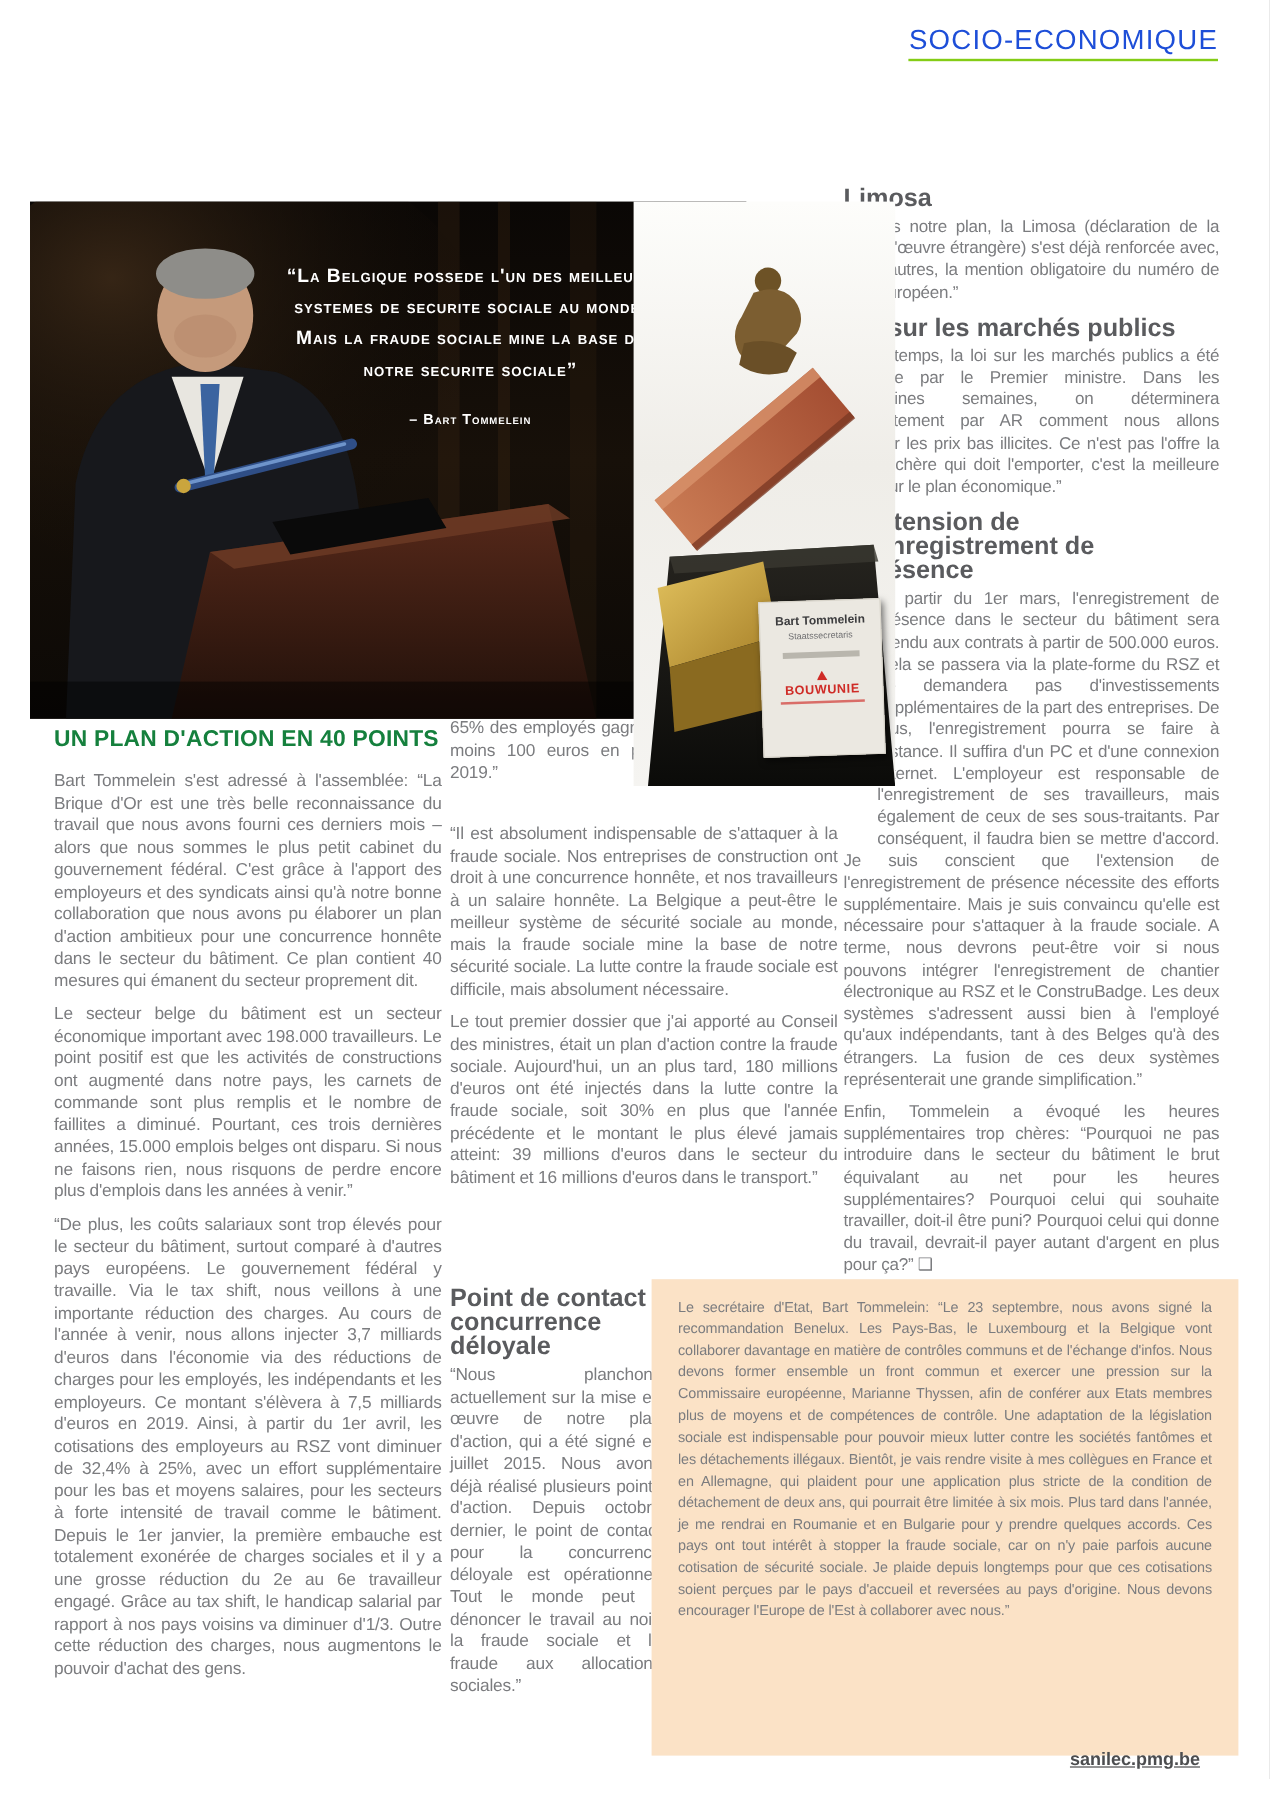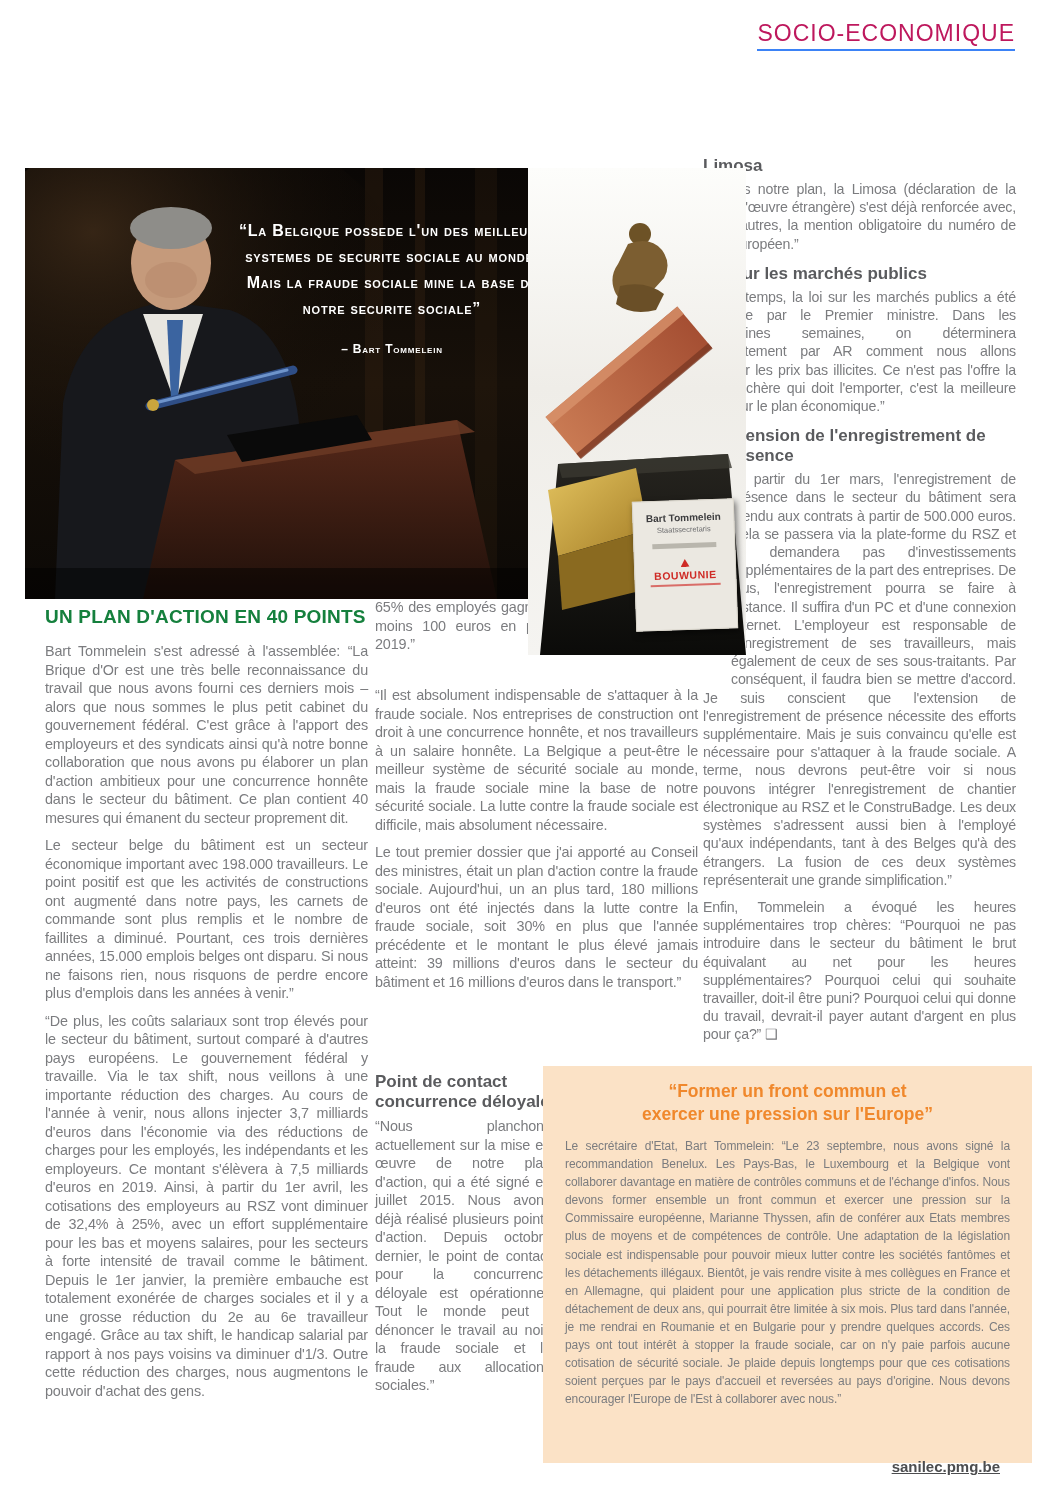--- a/index.html
+++ b/index.html
@@ -3,22 +3,22 @@
 <meta charset="utf-8">
 <style>
   html,body{margin:0;padding:0;background:#d8d8d8;}
   .page{
     position:relative;width:1058px;height:1496px;margin:0 auto;background:#ffffff;
     font-family:"Liberation Sans", sans-serif;overflow:hidden;
   }
   
   .section-header{position:absolute;top:20px;right:43px;}
   .section-header span{
-    font-size:23px;color:#be185d;letter-spacing:1px;font-weight:400;
-    border-bottom:2px solid #3b82f6;padding-bottom:3px;
+    font-size:23px;color:#1d4ed8;letter-spacing:1px;font-weight:400;
+    border-bottom:2px solid #84cc16;padding-bottom:3px;
   }
   
   .photo{position:absolute;left:25px;top:168px;width:597px;height:431px;background:#0e0b08;overflow:hidden;z-index:1;}
   .photo svg{position:absolute;left:0;top:0;}
   .quote-block{
     position:absolute;left:212px;top:50px;width:310px;text-align:center;z-index:3;
     color:#ffffff;font-weight:bold;font-variant:small-caps;
     font-size:16px;line-height:26px;letter-spacing:0.8px;
   }
   .quote-attr{margin-top:14px;font-size:12px;}
@@ -40,21 +40,21 @@
   .plaque-logo{font-size:10.5px;font-weight:bold;color:#cf2b26;letter-spacing:0.5px;}
   .logo-underline{width:68%;height:2px;background:rgba(207,43,38,0.65);margin:3px auto 0;}
   
   .col{position:absolute;}
   .left-col{left:45px;top:606px;width:323px;}
   .mid-intro{left:375px;top:598px;width:210px;position:absolute;}
   .mid-col{left:375px;top:686px;width:323px;}
   .narrow-col{left:375px;top:1060px;width:176px;}
   .right-col{left:703px;top:156px;width:313px;}
   h2.section-heading{font-size:19px;color:#15803d;margin:0 0 14px;letter-spacing:0.2px;font-weight:bold;}
-  h3.sub-heading{font-size:17px;color:#5a5b5e;margin:14px 0 5px;line-height:20px;font-weight:bold;}
+  h3.sub-heading{font-size:21px;color:#5a5b5e;margin:14px 0 5px;line-height:20px;font-weight:bold;}
   .narrow-col h3.sub-heading{margin-top:12px;}
   p.body{
     font-size:14.4px;line-height:18.5px;color:#7b7c7f;text-align:justify;
     margin:0 0 9px;letter-spacing:-0.15px;
   }
   .right-col p.body{font-size:14.2px;line-height:18.2px;letter-spacing:-0.2px;}
   .right-col h3.sub-heading{margin:11px 0 4px;}
   .right-col h3.first{margin-top:0;}
   h3.extension-head{padding-left:16px;width:280px;}
   .wrap-spacer{float:left;width:28px;height:212px;}
@@ -206,24 +206,20 @@
     <h3 class="sub-heading first">Limosa</h3>
     <p class="body">“Depuis notre plan, la Limosa (déclaration de la main-d'œuvre étrangère) s'est déjà renforcée avec, entre autres, la mention obligatoire du numéro de TVA européen.”</p>
     <h3 class="sub-heading">Loi sur les marchés publics</h3>
     <p class="body">“Entre-temps, la loi sur les marchés publics a été adoptée par le Premier ministre. Dans les prochaines semaines, on déterminera concrètement par AR comment nous allons enrayer les prix bas illicites. Ce n'est pas l'offre la moins chère qui doit l'emporter, c'est la meilleure offre sur le plan économique.”</p>
     <h3 class="sub-heading extension-head">Extension de l'enregistrement de présence</h3>
     <p class="body"><span class="wrap-spacer"></span><span>“A partir du 1er mars, l'enregistrement de présence dans le secteur du bâtiment sera étendu aux contrats à partir de 500.000 euros. Cela se passera via la plate-forme du RSZ et ne demandera pas d'investissements supplémentaires de la part des entreprises. De plus, l'enregistrement pourra se faire à distance. Il suffira d'un PC et d'une connexion Internet. L'employeur est responsable de l'enregistrement de ses travailleurs, mais également de ceux de ses sous-traitants. Par conséquent, il faudra bien se mettre d'accord. Je suis conscient que l'extension de l'enregistrement de présence nécessite des efforts supplémentaire. Mais je suis convaincu qu'elle est nécessaire pour s'attaquer à la fraude sociale. A terme, nous devrons peut-être voir si nous pouvons intégrer l'enregistrement de chantier électronique au RSZ et le ConstruBadge. Les deux systèmes s'adressent aussi bien à l'employé qu'aux indépendants, tant à des Belges qu'à des étrangers. La fusion de ces deux systèmes représenterait une grande simplification.”</span></p>
     <p class="body">Enfin, Tommelein a évoqué les heures supplémentaires trop chères: “Pourquoi ne pas introduire dans le secteur du bâtiment le brut équivalant au net pour les heures supplémentaires? Pourquoi celui qui souhaite travailler, doit-il être puni? Pourquoi celui qui donne du travail, devrait-il payer autant d'argent en plus pour ça?” ❑</p>
   </div>
 
   <div class="orange-box">
-    <div class="box-heading">
-      <div>“Former un front commun et</div>
-      <div>exercer une pression sur l'Europe”</div>
-    </div>
     <div class="box-body">Le secrétaire d'Etat, Bart Tommelein: “Le 23 septembre, nous avons signé la recommandation Benelux. Les Pays-Bas, le Luxembourg et la Belgique vont collaborer davantage en matière de contrôles communs et de l'échange d'infos. Nous devons former ensemble un front commun et exercer une pression sur la Commissaire européenne, Marianne Thyssen, afin de conférer aux Etats membres plus de moyens et de compétences de contrôle. Une adaptation de la législation sociale est indispensable pour pouvoir mieux lutter contre les sociétés fantômes et les détachements illégaux. Bientôt, je vais rendre visite à mes collègues en France et en Allemagne, qui plaident pour une application plus stricte de la condition de détachement de deux ans, qui pourrait être limitée à six mois. Plus tard dans l'année, je me rendrai en Roumanie et en Bulgarie pour y prendre quelques accords. Ces pays ont tout intérêt à stopper la fraude sociale, car on n'y paie parfois aucune cotisation de sécurité sociale. Je plaide depuis longtemps pour que ces cotisations soient perçues par le pays d'accueil et reversées au pays d'origine. Nous devons encourager l'Europe de l'Est à collaborer avec nous.”</div>
   </div>
 
   <div class="footer-left">
     <span class="page-num">10</span><span class="issue">Sanilec • Mars 2016-02</span>
   </div>
   <div class="footer-right">sanilec.pmg.be</div>
 
 </div>
 

